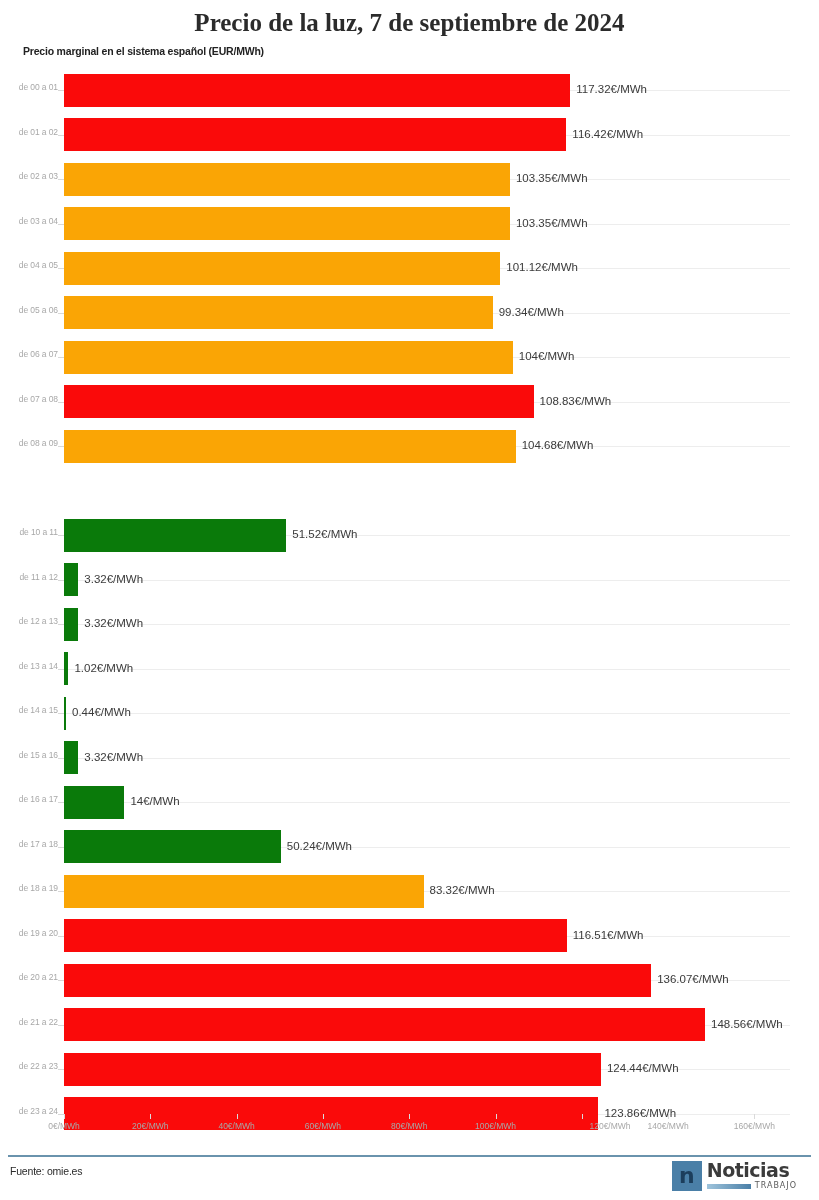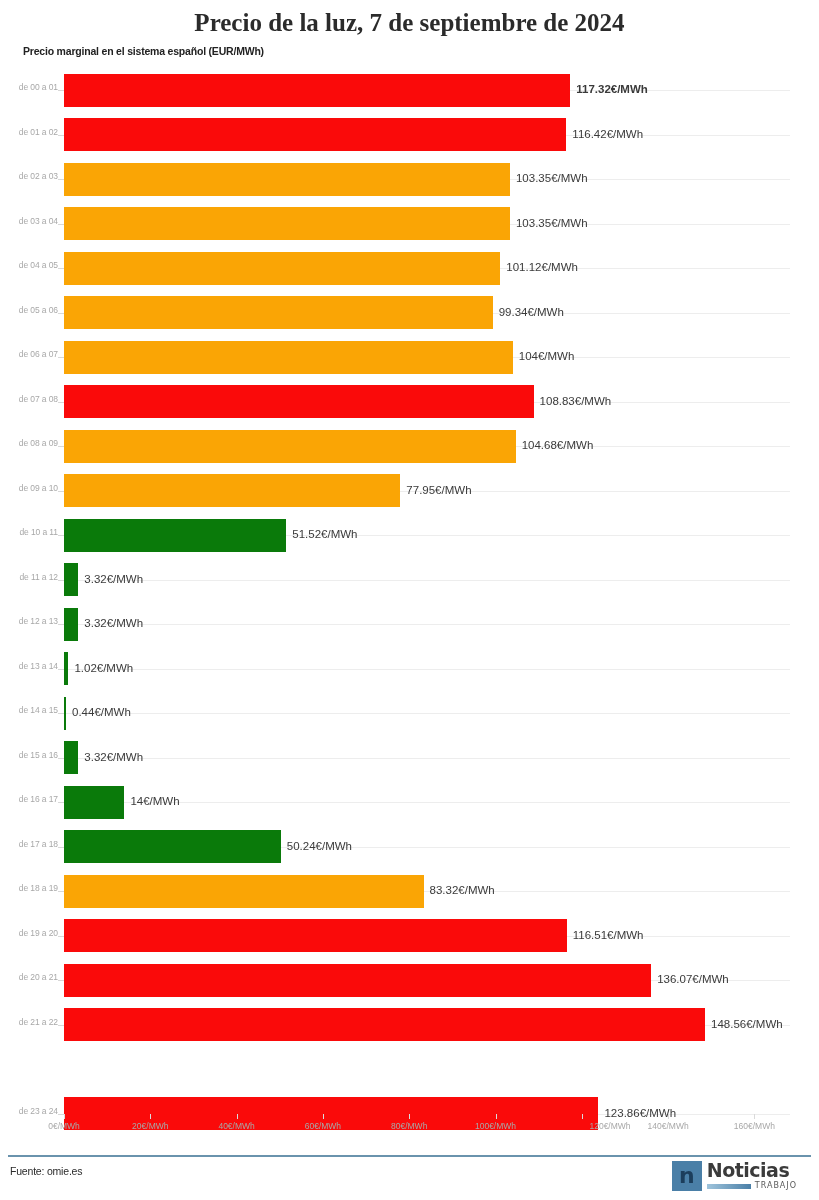--- a/index.html
+++ b/index.html
@@ -213,21 +213,21 @@
   <div class="chart-title">Precio de la luz, 7 de septiembre de 2024</div>
 
   <div class="chart-subtitle">Precio marginal en el sistema español (EUR/MWh)</div>
 
   <div id="plot">
       <div class="row" style="top: 0px; padding-left: 8px;">
         <div class="gridline"></div>
         <div class="tickstub"></div>
         <div class="cat-label">de 00 a 01</div>
         <div class="bar" style="width: 506.236px; background: rgb(250, 10, 10);"></div>
-        <div class="bar-value" style="left: 576.236px; font-weight: bold;">117.32€/MWh</div>
+        <div class="bar-value" style="left: 576.236px;">117.32€/MWh</div>
       </div>
       <div class="row" style="top: 44.5px;">
         <div class="gridline"></div>
         <div class="tickstub"></div>
         <div class="cat-label">de 01 a 02</div>
         <div class="bar" style="width: 502.352px; background: rgb(250, 10, 10);"></div>
         <div class="bar-value" style="left: 572.352px;">116.42€/MWh</div>
       </div>
       <div class="row" style="top: 89px;">
         <div class="gridline"></div>
@@ -271,27 +271,20 @@
         <div class="bar" style="width: 469.601px; background: rgb(250, 10, 10);"></div>
         <div class="bar-value" style="left: 539.601px;">108.83€/MWh</div>
       </div>
       <div class="row" style="top: 356px;">
         <div class="gridline"></div>
         <div class="tickstub"></div>
         <div class="cat-label">de 08 a 09</div>
         <div class="bar" style="width: 451.694px; background: rgb(250, 165, 5);"></div>
         <div class="bar-value" style="left: 521.694px;">104.68€/MWh</div>
       </div>
-      <div class="row" style="top: 400.5px;">
-        <div class="gridline"></div>
-        <div class="tickstub"></div>
-        <div class="cat-label">de 09 a 10</div>
-        <div class="bar" style="width: 336.354px; background: rgb(250, 165, 5);"></div>
-        <div class="bar-value" style="left: 406.354px;">77.95€/MWh</div>
-      </div>
       <div class="row" style="top: 445px;">
         <div class="gridline"></div>
         <div class="tickstub"></div>
         <div class="cat-label">de 10 a 11</div>
         <div class="bar" style="width: 222.309px; background: rgb(10, 122, 10);"></div>
         <div class="bar-value" style="left: 292.309px;">51.52€/MWh</div>
       </div>
       <div class="row" style="top: 489.5px;">
         <div class="gridline"></div>
         <div class="tickstub"></div>
@@ -361,20 +354,27 @@
         <div class="cat-label">de 20 a 21</div>
         <div class="bar" style="width: 587.142px; background: rgb(250, 10, 10);"></div>
         <div class="bar-value" style="left: 657.142px;">136.07€/MWh</div>
       </div>
       <div class="row" style="top: 934.5px;">
         <div class="gridline"></div>
         <div class="tickstub"></div>
         <div class="cat-label">de 21 a 22</div>
         <div class="bar" style="width: 641.036px; background: rgb(250, 10, 10);"></div>
         <div class="bar-value" style="left: 711.036px;">148.56€/MWh</div>
+      </div>
+      <div class="row" style="top: 979px;">
+        <div class="gridline"></div>
+        <div class="tickstub"></div>
+        <div class="cat-label">de 22 a 23</div>
+        <div class="bar" style="width: 536.959px; background: rgb(250, 10, 10);"></div>
+        <div class="bar-value" style="left: 606.959px;">124.44€/MWh</div>
       </div>
       <div class="row" style="top: 1023.5px;">
         <div class="gridline"></div>
         <div class="tickstub"></div>
         <div class="cat-label">de 23 a 24</div>
         <div class="bar" style="width: 534.456px; background: rgb(250, 10, 10);"></div>
         <div class="bar-value" style="left: 604.456px;">123.86€/MWh</div>
       </div>
     </div>
 

